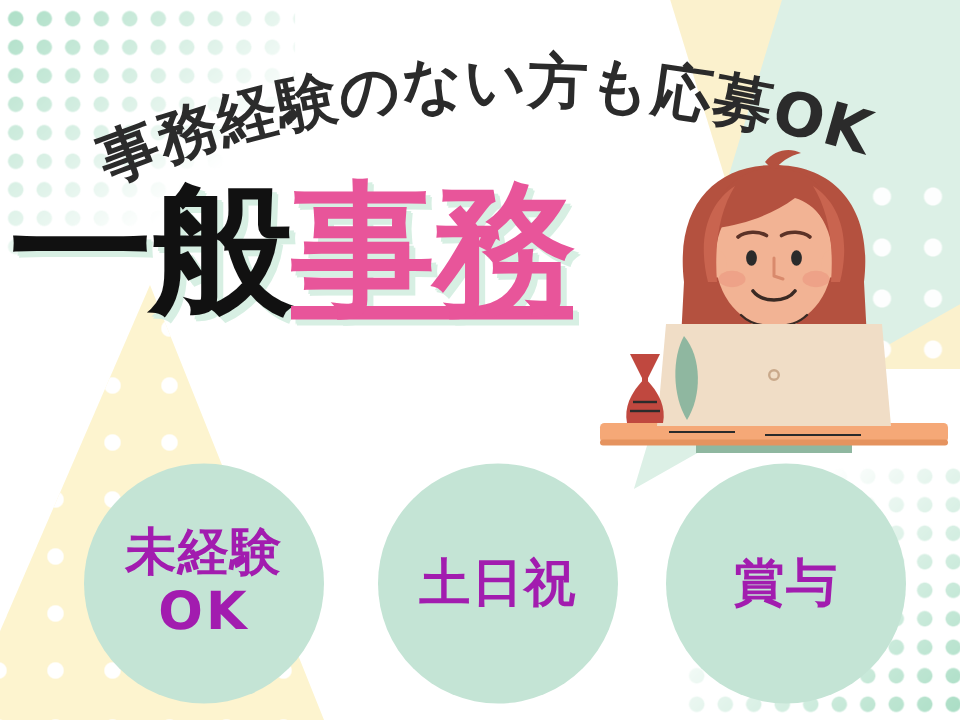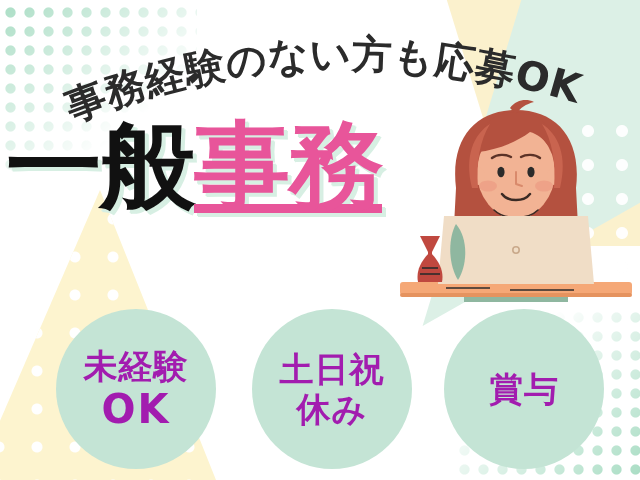--- a/index.html
+++ b/index.html
@@ -185,21 +185,21 @@
 
   .circle-line {
     font-family: "DejaVu Sans", "Liberation Sans", sans-serif;
     font-size: 34px;
     font-weight: 700;
     color: #a21caf;
     line-height: 1.12;
     letter-spacing: 1px;
     white-space: nowrap;
   }
-  .circle-line.latin { letter-spacing: 2px; font-size: 40px; }
+  .circle-line.latin { letter-spacing: 2px; font-size: 35px; }
 </style>
 </head>
 <body>
 
 <div id="banner">
 
   <div class="bg-layer">
     <div class="wedge-cream"></div>
     <div class="wedge-mint"></div>
     <div class="mint-dots"></div>
@@ -281,21 +281,20 @@
 
   <div class="circles">
 
     <div class="circle c1">
       <div class="circle-line">未経験</div>
       <div class="circle-line latin">OK</div>
     </div>
 
     <div class="circle c2">
       <div class="circle-line">土日祝</div>
-      <div class="circle-line">休み</div>
     </div>
 
     <div class="circle c3">
       <div class="circle-line">賞与</div>
     </div>
 
   </div>
 
 </div>
 

